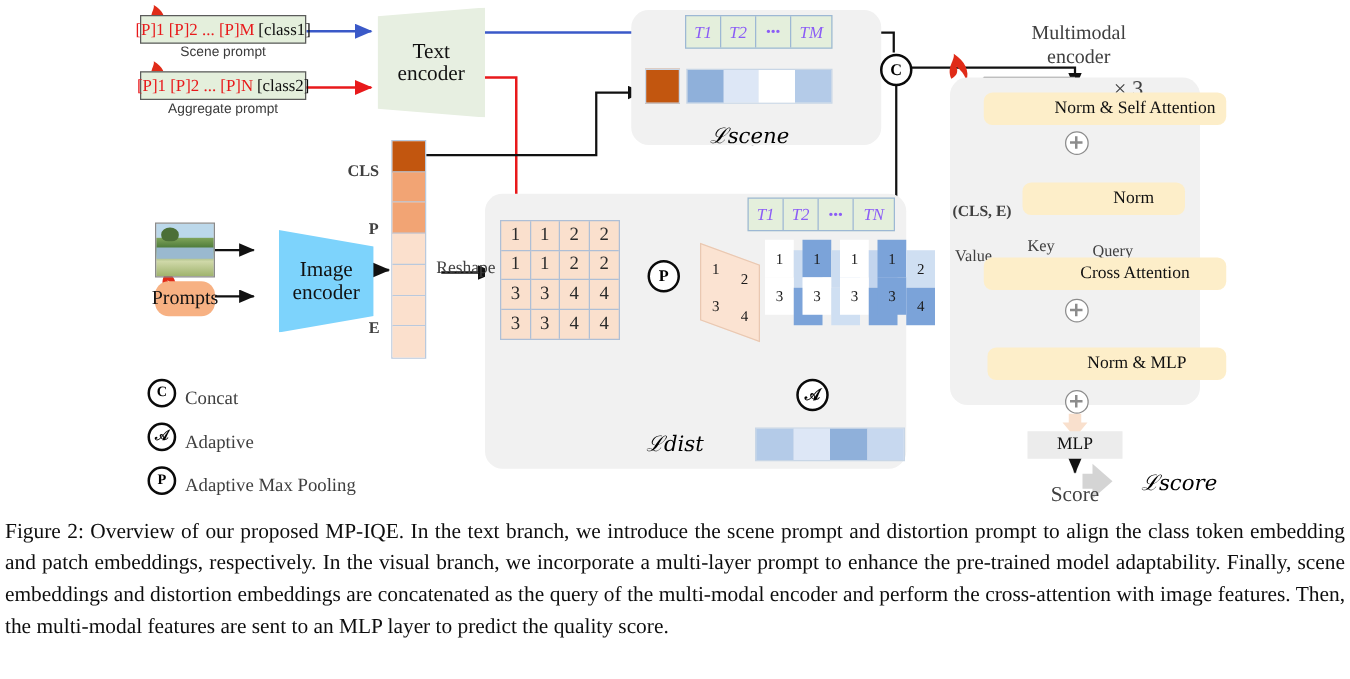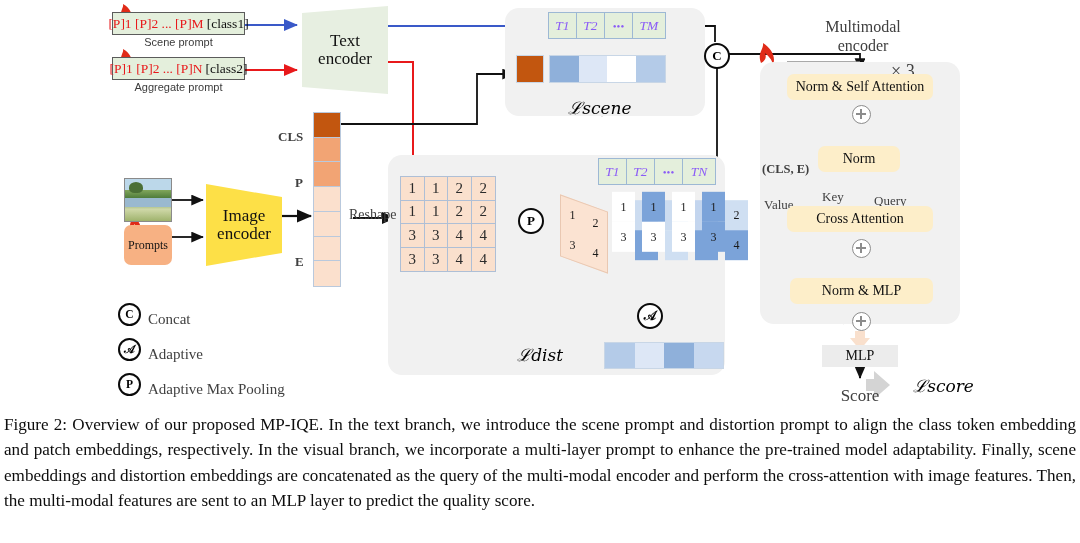--- a/index.html
+++ b/index.html
@@ -14,21 +14,21 @@
   .promptbox{border:1px solid #5b5b5b;background:#e4efdc;box-sizing:border-box;
     display:flex;align-items:center;justify-content:center;white-space:nowrap;}
   .promptbox .p{color:#e8191b;font-family:"Liberation Serif",serif;}
   .promptbox .cls{color:#101010;}
   .sub{font-family:"Liberation Sans",sans-serif;color:#3b3b3b;text-align:center;}
 
   
   .encbox{display:flex;flex-direction:column;align-items:center;justify-content:center;
      font-family:"Liberation Serif",serif;color:#111;line-height:1.05;}
   .textenc{background:#e7efe1;clip-path:polygon(0% 8%,100% 0%,100% 100%,0% 92%);}
-  .imgenc{background:#fde047;clip-path:polygon(0% 0%,100% 16%,100% 84%,0% 100%);}
+  .imgenc{background:#7dd3fc;clip-path:polygon(0% 0%,100% 16%,100% 84%,0% 100%);margin-left:17px;}
 
   
   .trow{display:flex;border:1px solid #9db8d4;box-sizing:border-box;background:#e4efdc;}
   .trow > div{border-right:1px solid #9db8d4;box-sizing:border-box;display:flex;
      align-items:center;justify-content:center;font-style:italic;font-family:"Liberation Serif",serif;color:#8b5cf6;}
   .trow > div:last-child{border-right:none;}
 
   
   .heat{display:flex;border:1px solid #c8d6e6;box-sizing:border-box;}
   .heat > div{height:100%;}
@@ -51,21 +51,21 @@
      display:grid;grid-template-columns:1fr 1fr;grid-template-rows:1fr 1fr;}
   .card > div{display:flex;align-items:center;justify-content:center;font-size:12px;
      font-family:"Liberation Serif",serif;color:#1a1a1a;transform:skewY(-20deg);}
 
   
   .cop{border:2.5px solid #0a0a0a;border-radius:50%;background:#fff;display:flex;
     align-items:center;justify-content:center;font-weight:bold;font-family:"Liberation Serif",serif;}
 
   
   .ebox{background:#fdeec9;border-radius:7px;display:flex;align-items:center;justify-content:center;
-    font-family:"Liberation Serif",serif;color:#111;}
+    font-family:"Liberation Serif",serif;color:#111;padding-left:48px;}
   .mlpbox{background:#ececec;display:flex;align-items:center;justify-content:center;
     font-family:"Liberation Serif",serif;color:#111;}
 
   .plus{width:17px;height:17px;border:1.4px solid #8c8c8c;border-radius:50%;background:#fff;
     position:absolute;}
   .plus:before{content:"";position:absolute;left:3px;top:7.2px;width:10px;height:1.4px;background:#8c8c8c;}
   .plus:after{content:"";position:absolute;left:7.2px;top:3px;width:1.4px;height:10px;background:#8c8c8c;}
 
   .lbl{font-family:"Liberation Serif",serif;color:#404040;margin-top:11px;}
   .bold{font-weight:bold;}
@@ -232,21 +232,21 @@
     <div style="width:29px;background:#8fb0da"></div>
     <div style="width:29px;background:#dde7f6"></div>
     <div style="width:29px;background:#ffffff"></div>
     <div style="width:30px;background:#b4cbe8"></div>
   </div>
   <div class="abs cal" style="left:568px;top:96px;font-size:17px;">ℒscene</div>
 
   <div class="abs cop" style="left:704px;top:43px;width:22px;height:22px;font-size:13px;">C</div>
 
   <div class="abs thumb" style="left:124px;top:178px;width:48px;height:44px;"></div>
-  <div class="abs promptpill" style="left:124px;top:225px;width:48px;height:40px;font-size:12px;">Prompts</div>
+  <div class="abs promptpill" style="left:124px;top:225px;width:48px;height:28px;font-size:16px;border-radius:11px;">Prompts</div>
 
   <div class="abs encbox imgenc" style="left:206px;top:184px;width:76px;height:82px;font-size:17px;">
     <span>Image</span>
     <span>encoder</span>
   </div>
 
   <div class="abs fcol" style="left:313px;top:112px;width:28px;height:175px;">
     <div style="height:25px;background:#c2560f"></div>
     <div style="height:25px;background:#f2a474"></div>
     <div style="height:25px;background:#f2a474"></div>

